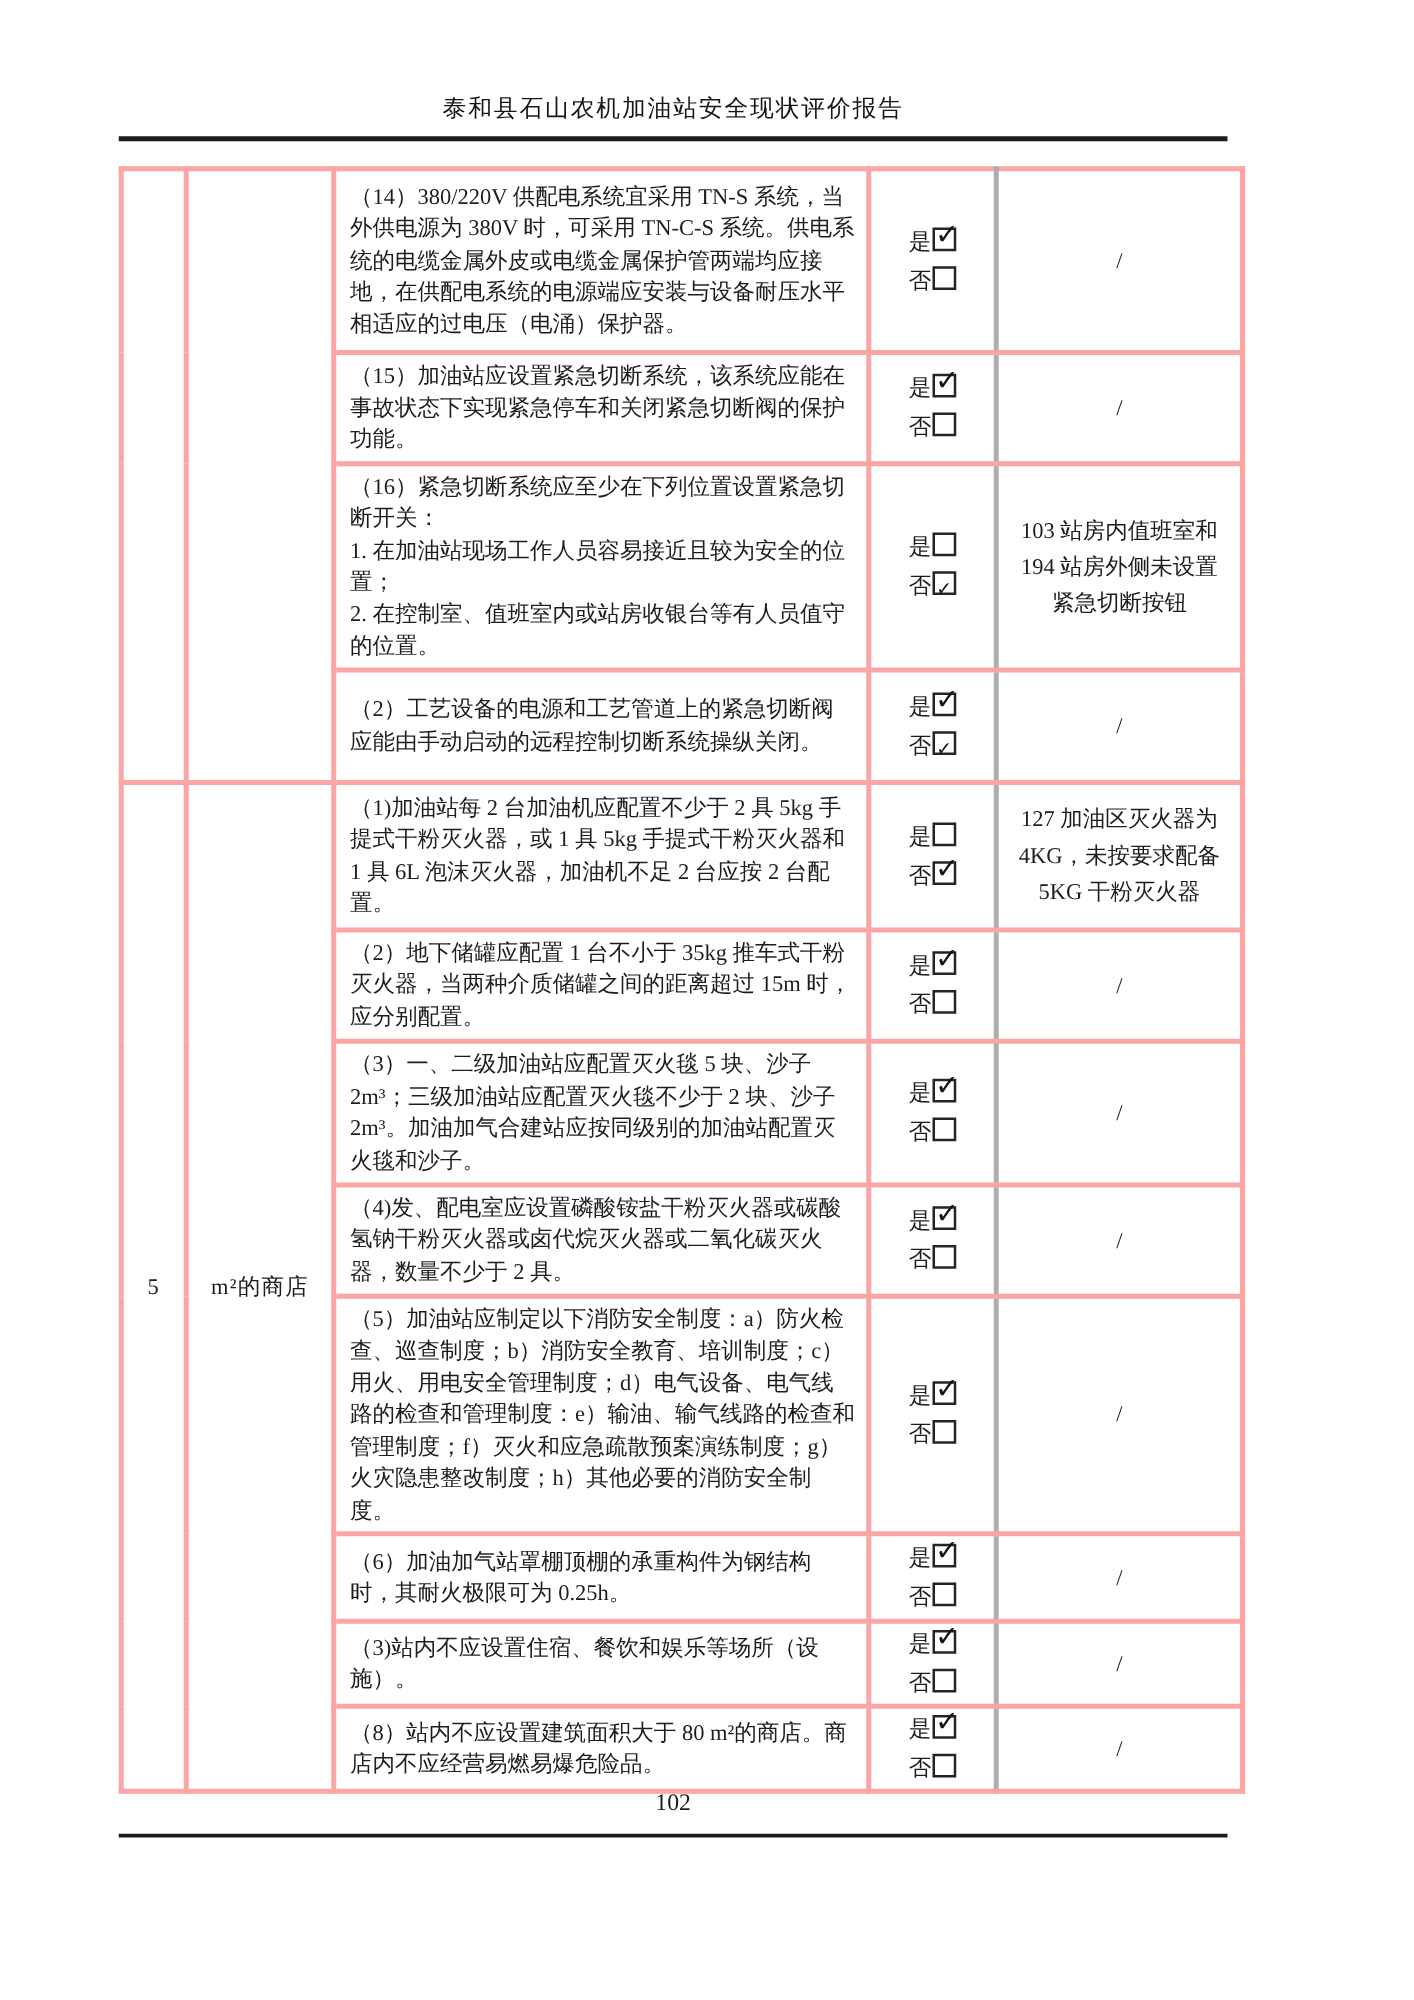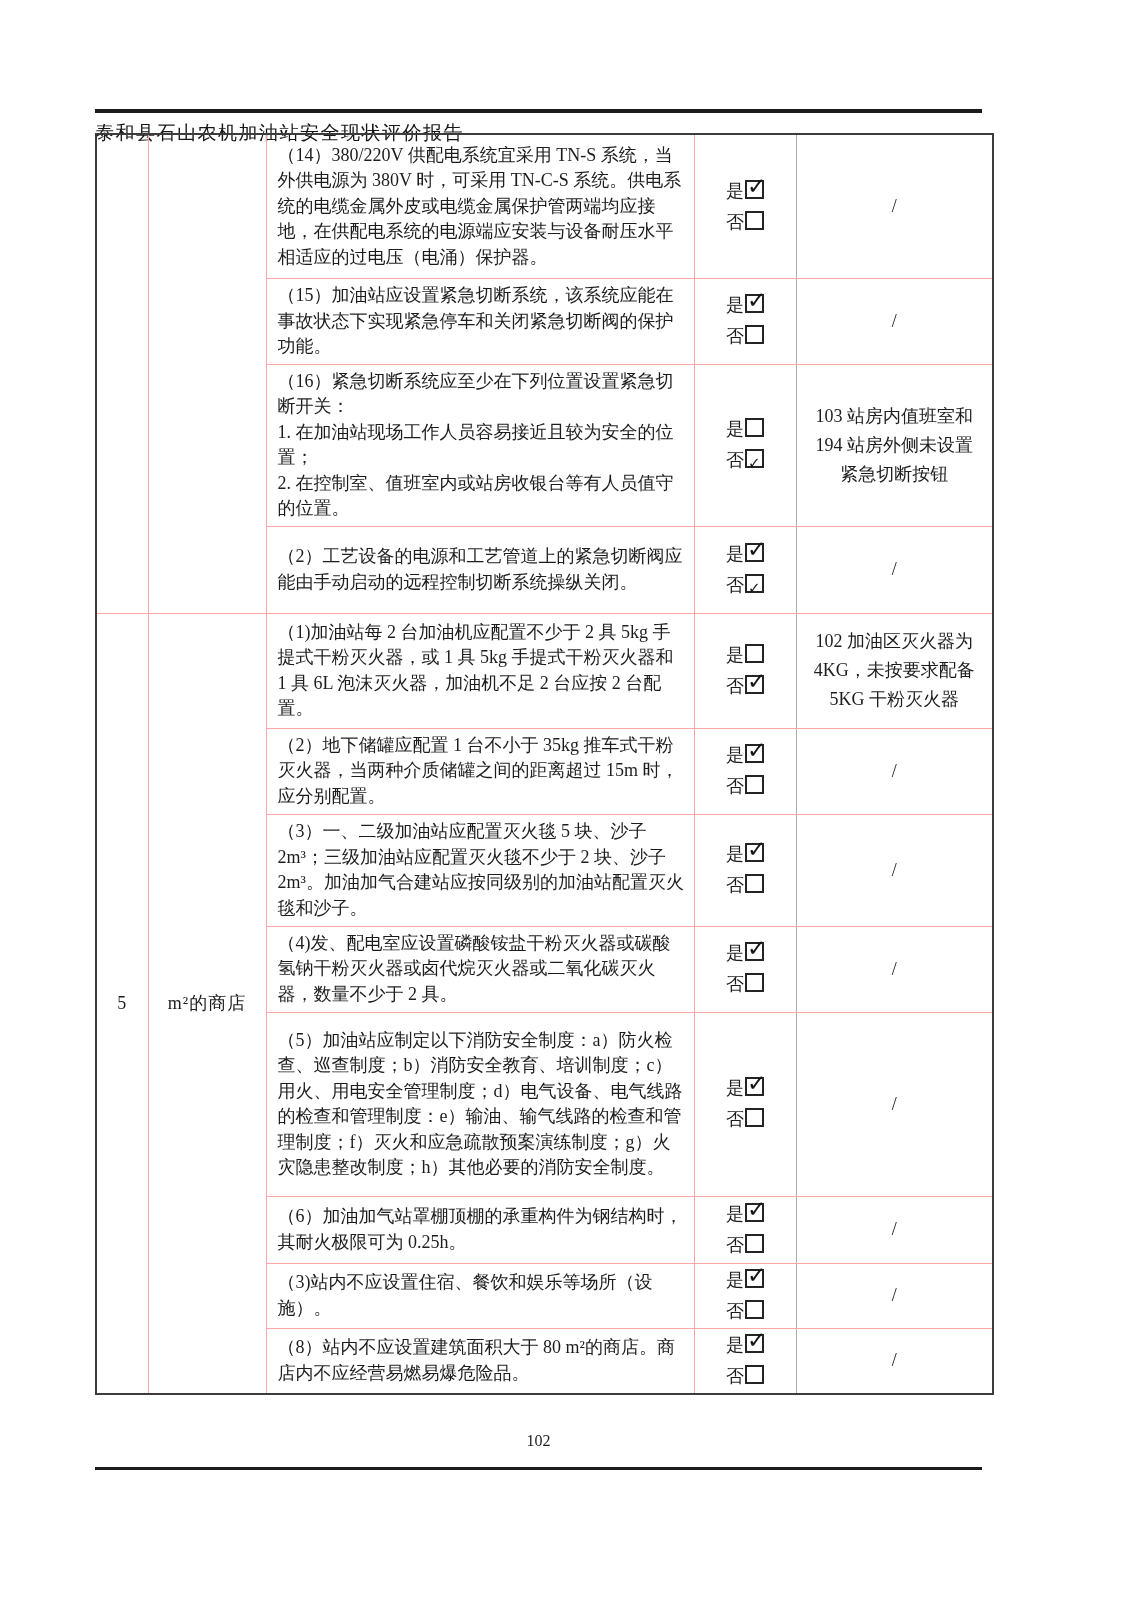--- a/index.html
+++ b/index.html
@@ -6,34 +6,34 @@
   .page {
     position:relative;
     width:1131px; height:1600px;
     background:#ffffff;
     font-family:"Liberation Serif","DejaVu Serif",serif;
     color:#1d1d1d;
     overflow:hidden;
   }
   .header-title {
     position:absolute; top:74px; left:95px; width:887px;
-    font-size:19px; letter-spacing:1.5px; color:#161616;margin-top:46px;
+    text-align:center; font-size:19px; letter-spacing:1.5px; color:#161616;
   }
   .header-rule {
     position:absolute; top:109px; left:95px; width:887px; height:4px;
     background:#1c1c1c;
   }
   table.eval-table {
     position:absolute; top:133px; left:95px;
     width:897px; table-layout:fixed;
     border-collapse:collapse;
     border:2px solid #3c3c3c;
   }
   .eval-table td {
-    border:1px solid #fca5a5;
+    border:4px solid #fca5a5;
     font-size:18px;
     vertical-align:middle;
     overflow:hidden;
   }
   td.col-num, td.col-cat { text-align:center; letter-spacing:1px; }
   td.col-content {
     padding:4px 9px 4px 11px;
     line-height:25.5px;
     white-space:pre-wrap;
     text-align:left;
@@ -59,21 +59,21 @@
   .cb.checked.small::after {
     font-size:15px; top:-3px; left:1px;
   }
   td.col-remark {
     text-align:center;
     padding:4px 12px;
     line-height:29px;
   }
   .page-number {
     position:absolute; top:1432px; left:95px; width:887px;
-    text-align:center; font-size:16px;
+    text-align:center; font-size:19px;
   }
   .footer-rule {
     position:absolute; top:1467px; left:95px; width:887px; height:3px;
     background:#1c1c1c;
   }
   .footer-row {
     position:absolute; top:1479px; left:95px; width:887px;
     display:flex; justify-content:space-between;
     font-size:18px;
   }
@@ -146,21 +146,21 @@
       <tr>
         <td class="col-num" rowspan="8">5</td>
         <td class="col-cat" rowspan="8">m²的商店</td>
         <td class="col-content" style="height:106px">（1)加油站每 2 台加油机应配置不少于 2 具 5kg 手提式干粉灭火器，或 1 具 5kg 手提式干粉灭火器和 1 具 6L 泡沫灭火器，加油机不足 2 台应按 2 台配置。</td>
         <td class="col-check">
           <div class="cb-box">
             <div class="cb-line"><span>是</span><span class="cb"></span></div>
             <div class="cb-line"><span>否</span><span class="cb checked"></span></div>
           </div>
         </td>
-        <td class="col-remark">102 加油区灭火器为 4KG，未按要求配备 5KG 干粉灭火器</td>
+        <td class="col-remark">127 加油区灭火器为 4KG，未按要求配备 5KG 干粉灭火器</td>
       </tr>
       <tr>
         <td class="col-content" style="height:77px">（2）地下储罐应配置 1 台不小于 35kg 推车式干粉灭火器，当两种介质储罐之间的距离超过 15m 时，应分别配置。</td>
         <td class="col-check">
           <div class="cb-box">
             <div class="cb-line"><span>是</span><span class="cb checked"></span></div>
             <div class="cb-line"><span>否</span><span class="cb"></span></div>
           </div>
         </td>
         <td class="col-remark">/</td>

